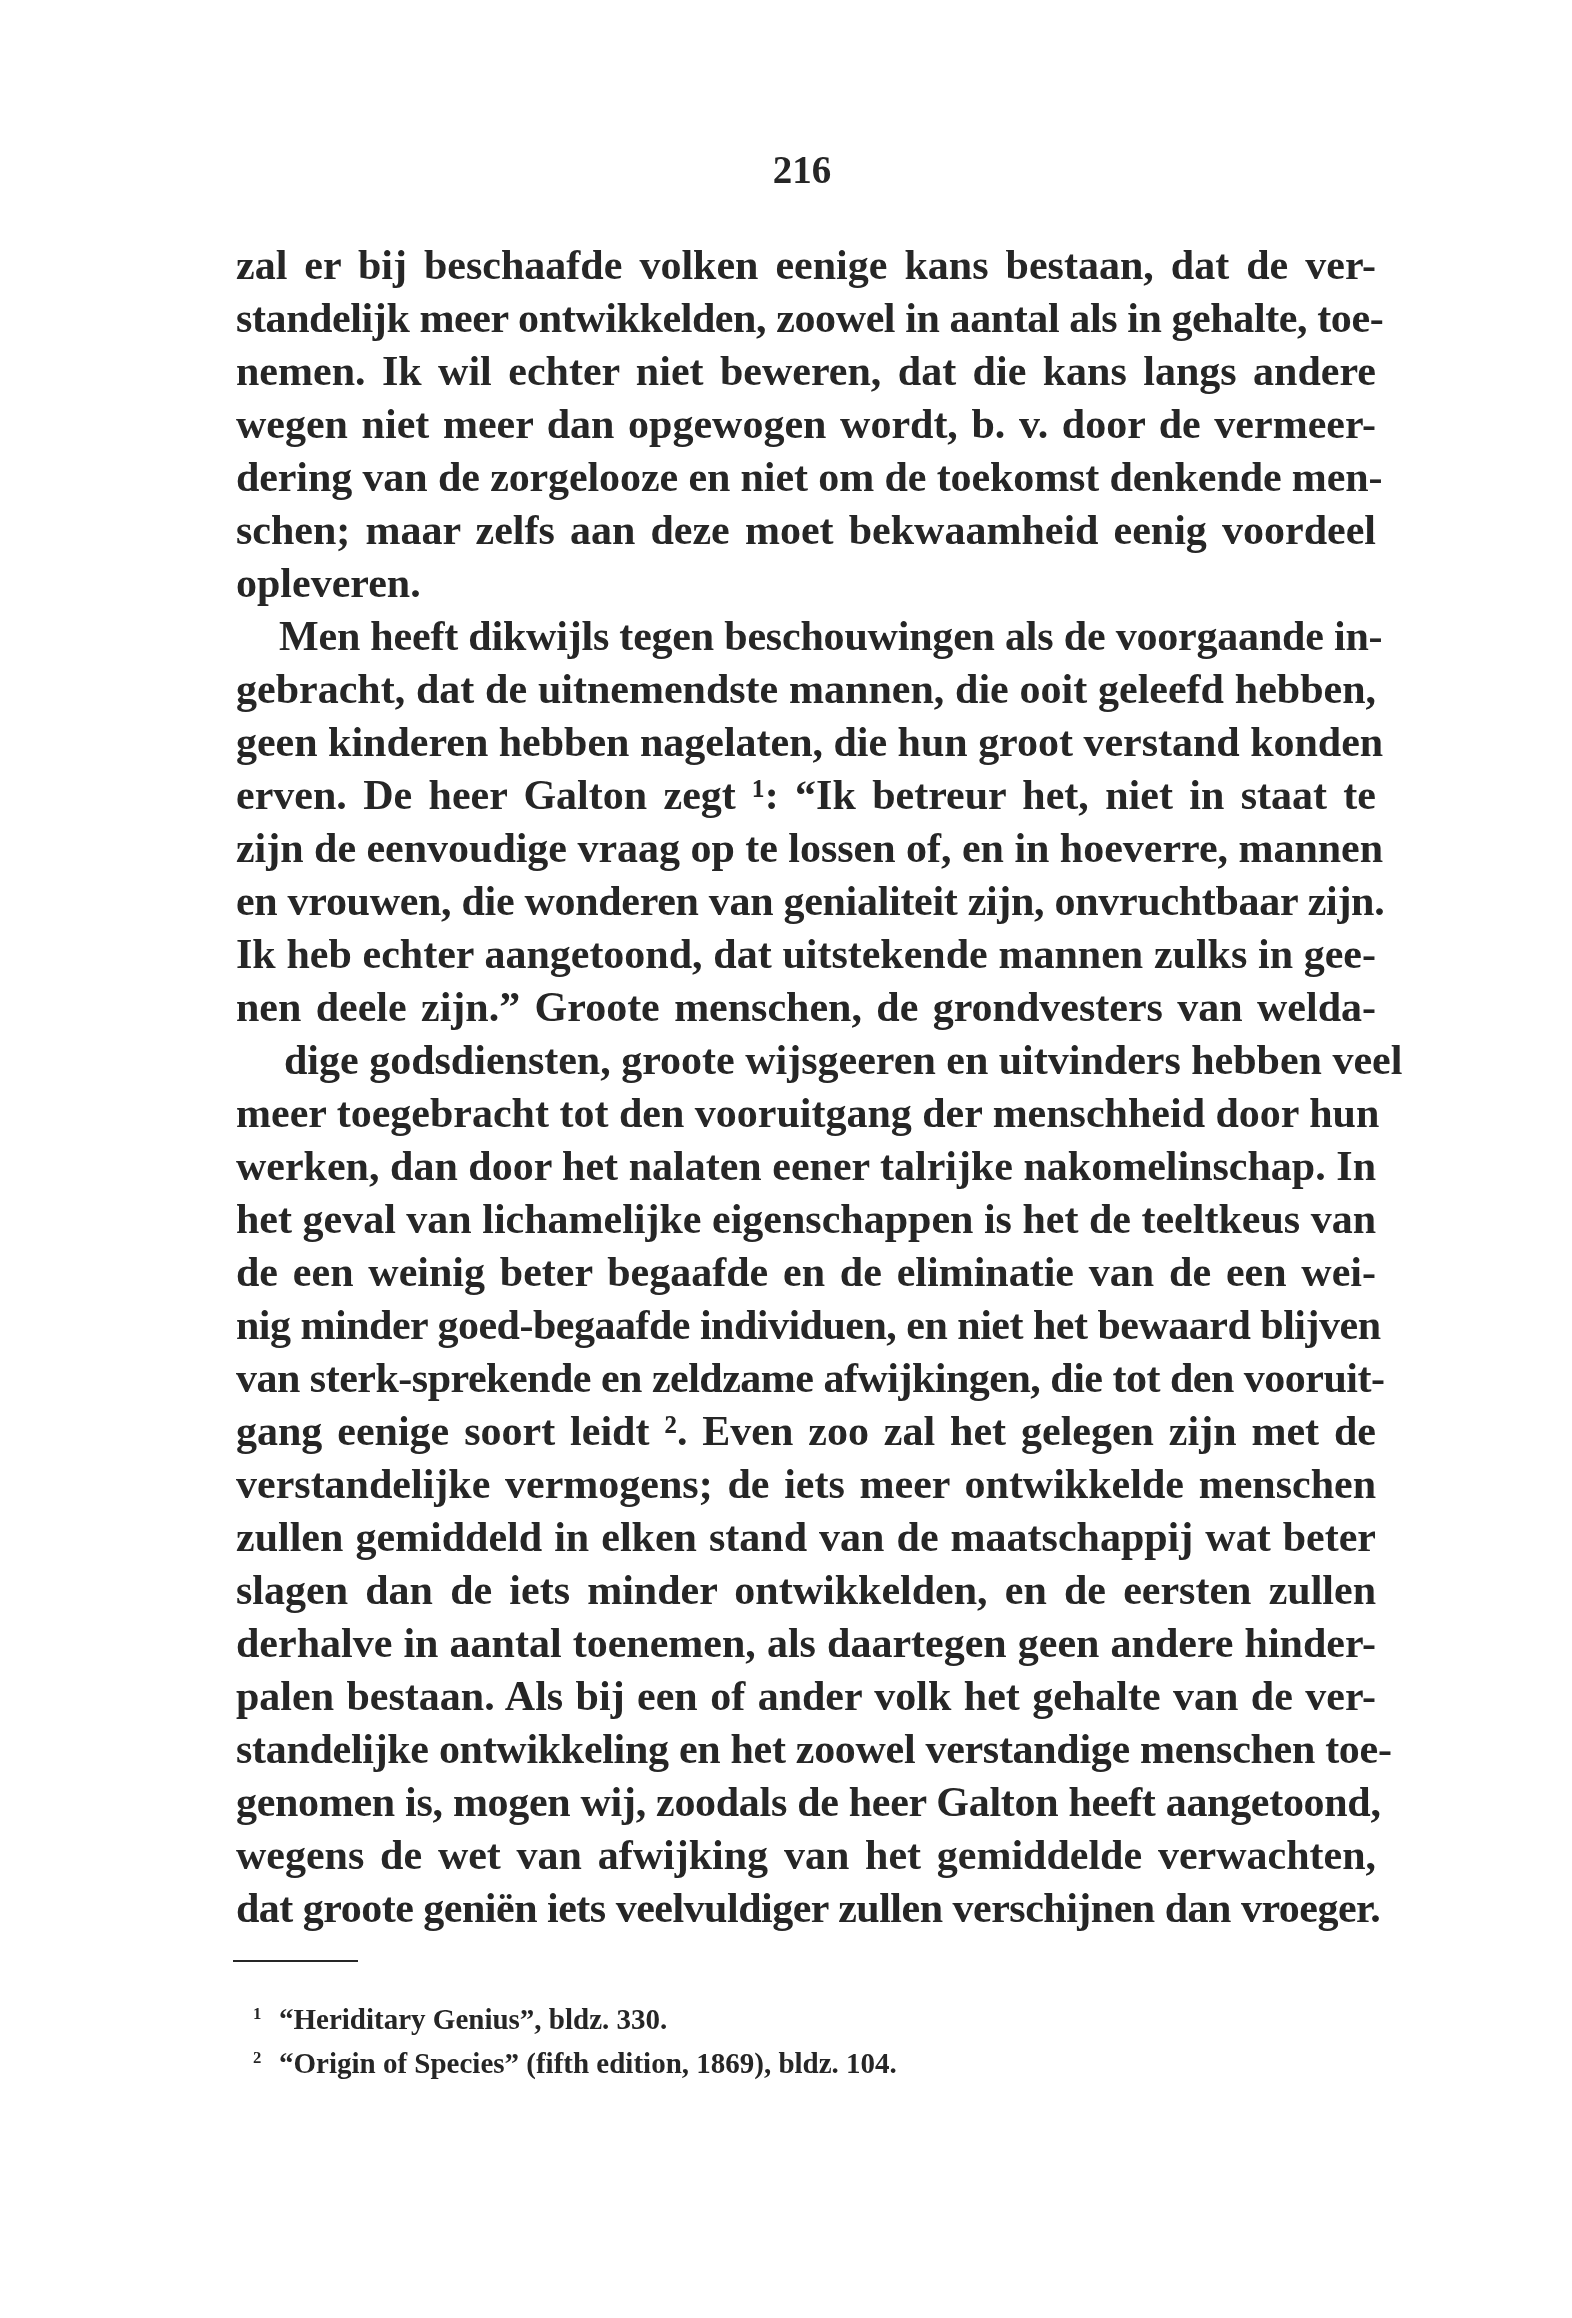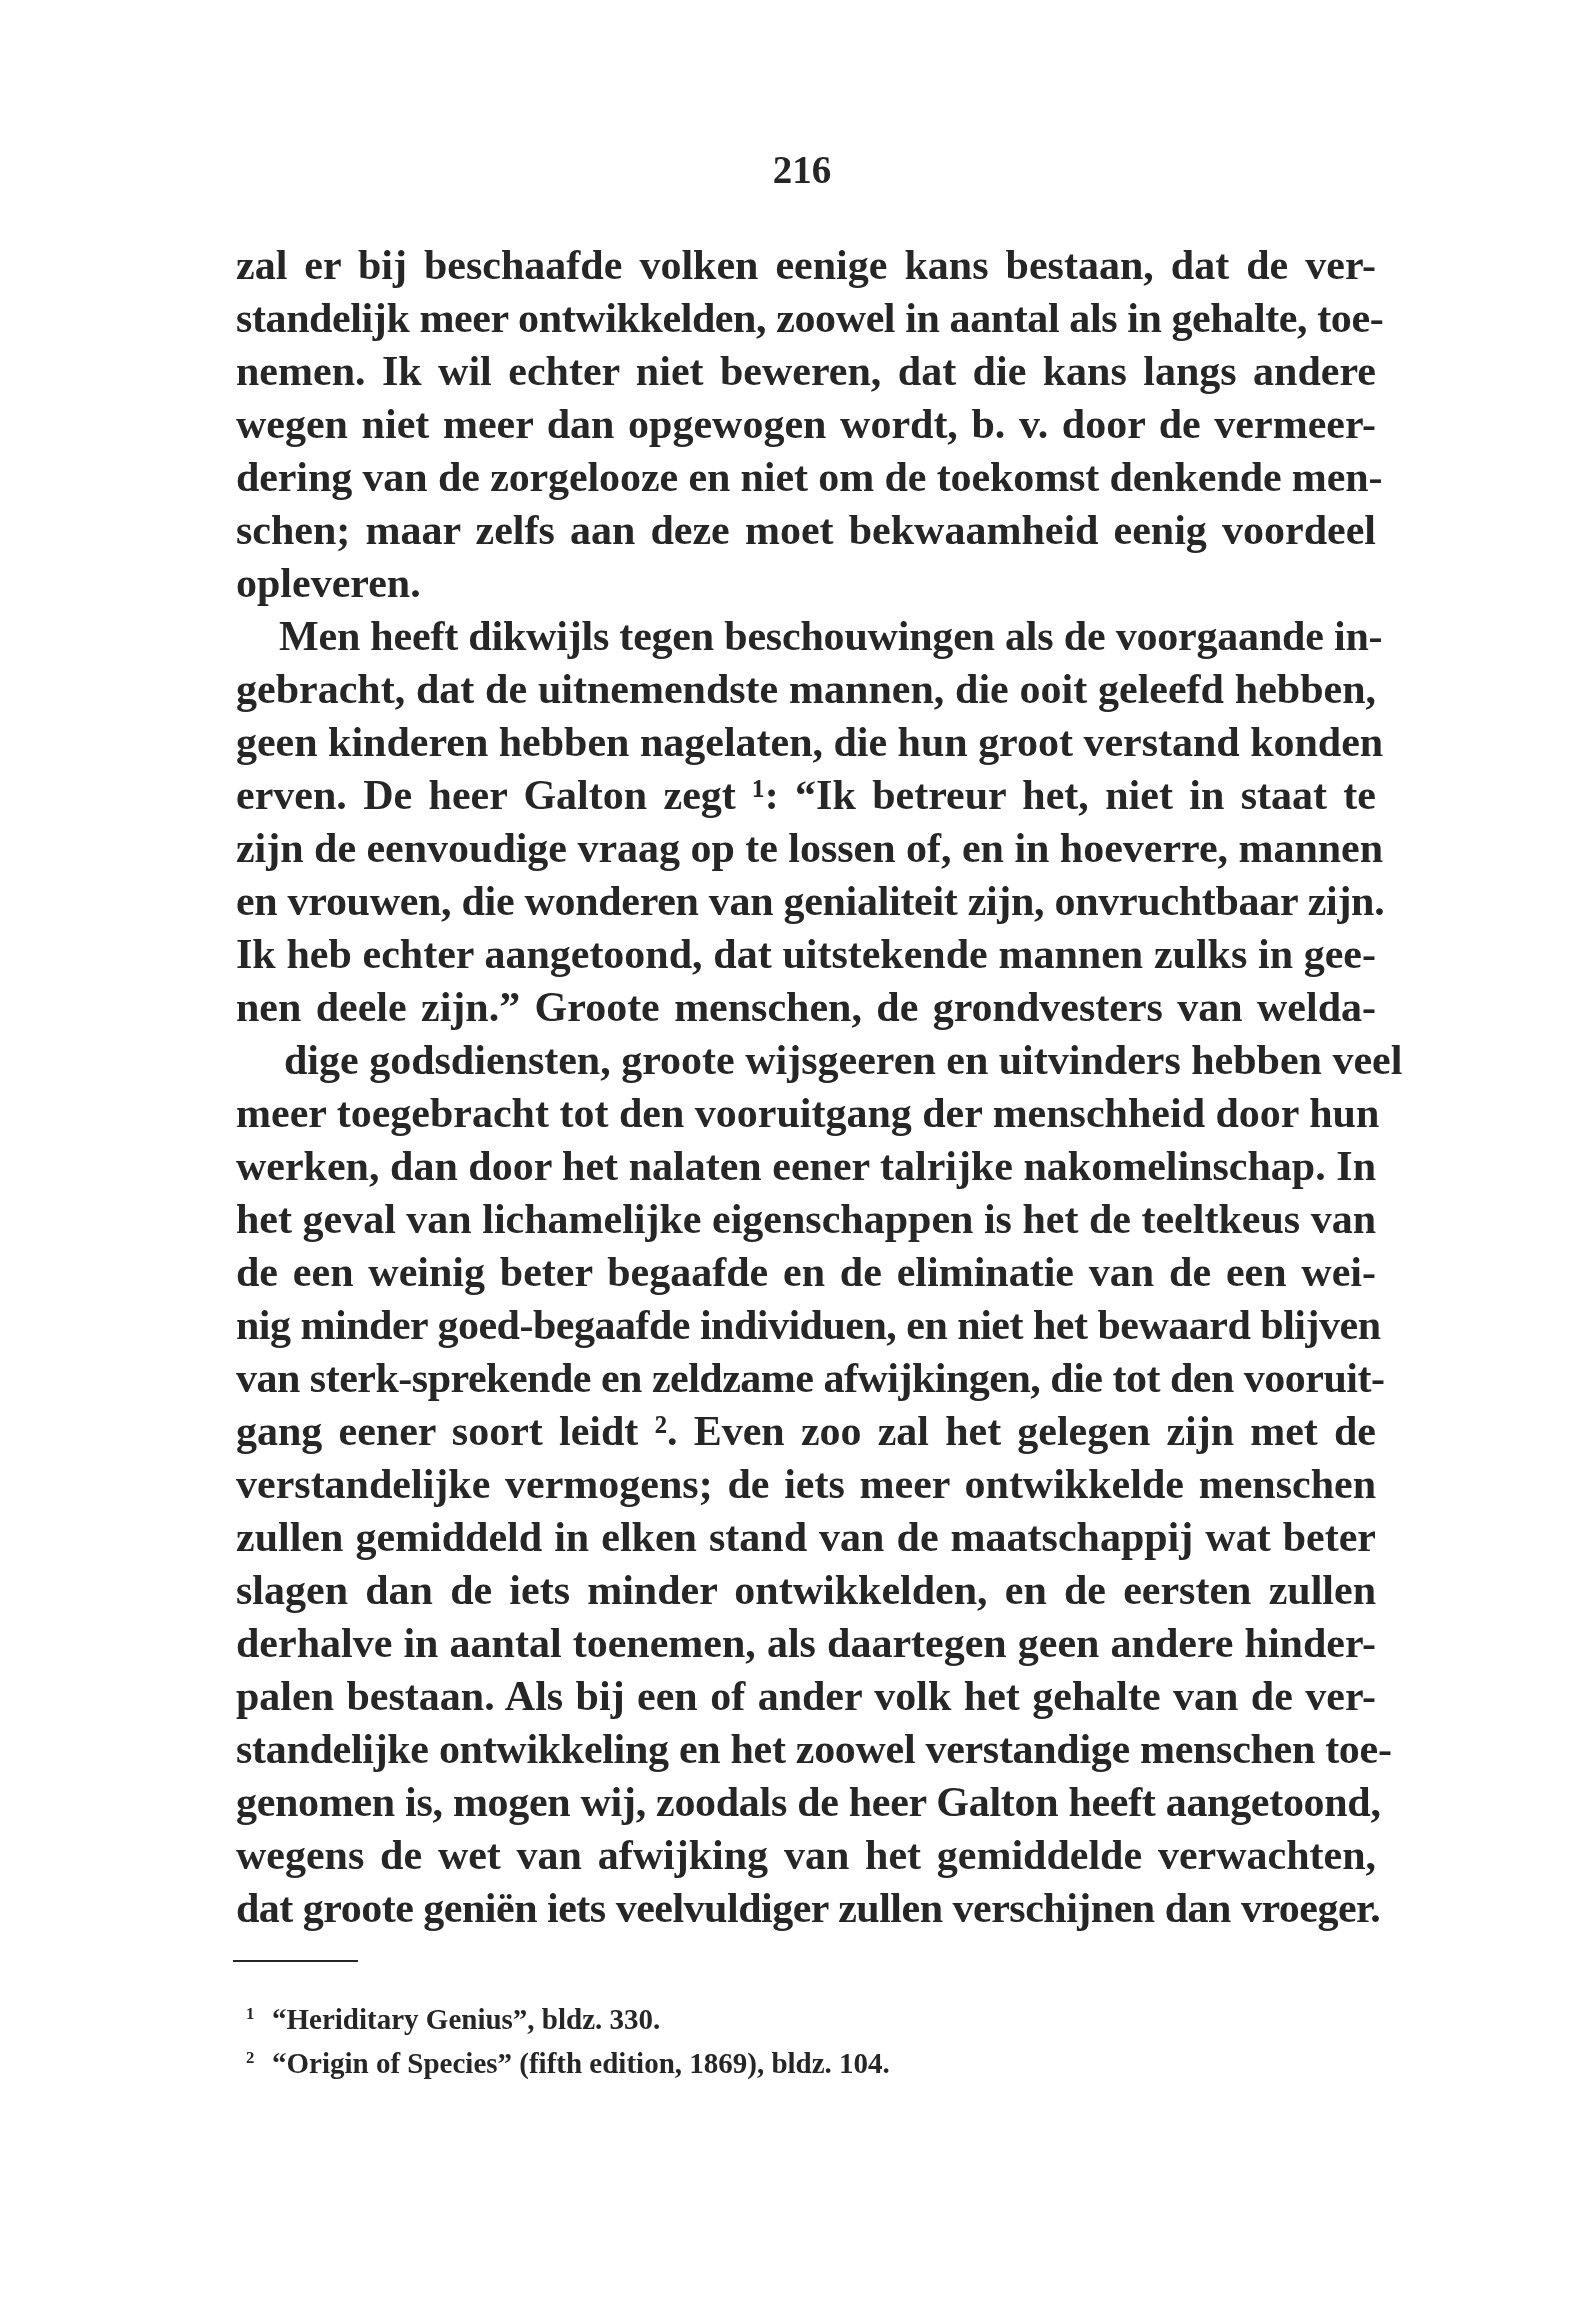--- a/index.html
+++ b/index.html
@@ -51,21 +51,21 @@
   .footnote-rule {
     position: absolute;
     left: 233px;
     top: 1960px;
     width: 125px;
     height: 2.3px;
     background: #262626;
   }
   .footnotes {
     position: absolute;
-    left: 246px;
+    left: 253px;
     top: 1992px;
     width: 927px;
   }
   .footnote {
     display: block;
     height: 44px;
     line-height: 44px;
     font-size: 29px;
     font-weight: bold;
     white-space: nowrap;
@@ -98,21 +98,21 @@
     <span class="line" style="white-space: nowrap; letter-spacing: -0.3px;">en vrouwen, die wonderen van genialiteit zijn, onvruchtbaar zijn.</span>
     <span class="line" style="white-space: nowrap;">Ik heb echter aangetoond, dat uitstekende mannen zulks in gee-</span>
     <span class="line" style="white-space: nowrap;">nen deele zijn.” Groote menschen, de grondvesters van welda-</span>
     <span class="line" style="white-space: nowrap; margin-left: 48px;">dige godsdiensten, groote wijsgeeren en uitvinders hebben veel</span>
     <span class="line" style="white-space: nowrap;">meer toegebracht tot den vooruitgang der menschheid door hun</span>
     <span class="line" style="white-space: nowrap;">werken, dan door het nalaten eener talrijke nakomelinschap. In</span>
     <span class="line" style="white-space: nowrap;">het geval van lichamelijke eigenschappen is het de teeltkeus van</span>
     <span class="line" style="white-space: nowrap;">de een weinig beter begaafde en de eliminatie van de een wei-</span>
     <span class="line" style="white-space: nowrap; letter-spacing: -0.5px;">nig minder goed-begaafde individuen, en niet het bewaard blijven</span>
     <span class="line" style="white-space: nowrap; letter-spacing: -0.5px;">van sterk-sprekende en zeldzame afwijkingen, die tot den vooruit-</span>
-    <span class="line" style="white-space: nowrap;">gang eener soort leidt ². Even zoo zal het gelegen zijn met de</span>
+    <span class="line" style="white-space: nowrap;">gang eenige soort leidt ². Even zoo zal het gelegen zijn met de</span>
     <span class="line" style="white-space: nowrap;">verstandelijke vermogens; de iets meer ontwikkelde menschen</span>
     <span class="line" style="white-space: nowrap;">zullen gemiddeld in elken stand van de maatschappij wat beter</span>
     <span class="line" style="white-space: nowrap;">slagen dan de iets minder ontwikkelden, en de eersten zullen</span>
     <span class="line" style="white-space: nowrap;">derhalve in aantal toenemen, als daartegen geen andere hinder-</span>
     <span class="line" style="white-space: nowrap;">palen bestaan. Als bij een of ander volk het gehalte van de ver-</span>
     <span class="line" style="white-space: nowrap; letter-spacing: -0.3px;">standelijke ontwikkeling en het zoowel verstandige menschen toe-</span>
     <span class="line" style="white-space: nowrap; letter-spacing: -0.3px;">genomen is, mogen wij, zoodals de heer Galton heeft aangetoond,</span>
     <span class="line" style="white-space: nowrap;">wegens de wet van afwijking van het gemiddelde verwachten,</span>
     <span class="line" style="white-space: nowrap; letter-spacing: -0.5px;">dat groote geniën iets veelvuldiger zullen verschijnen dan vroeger.</span>
   </div>

